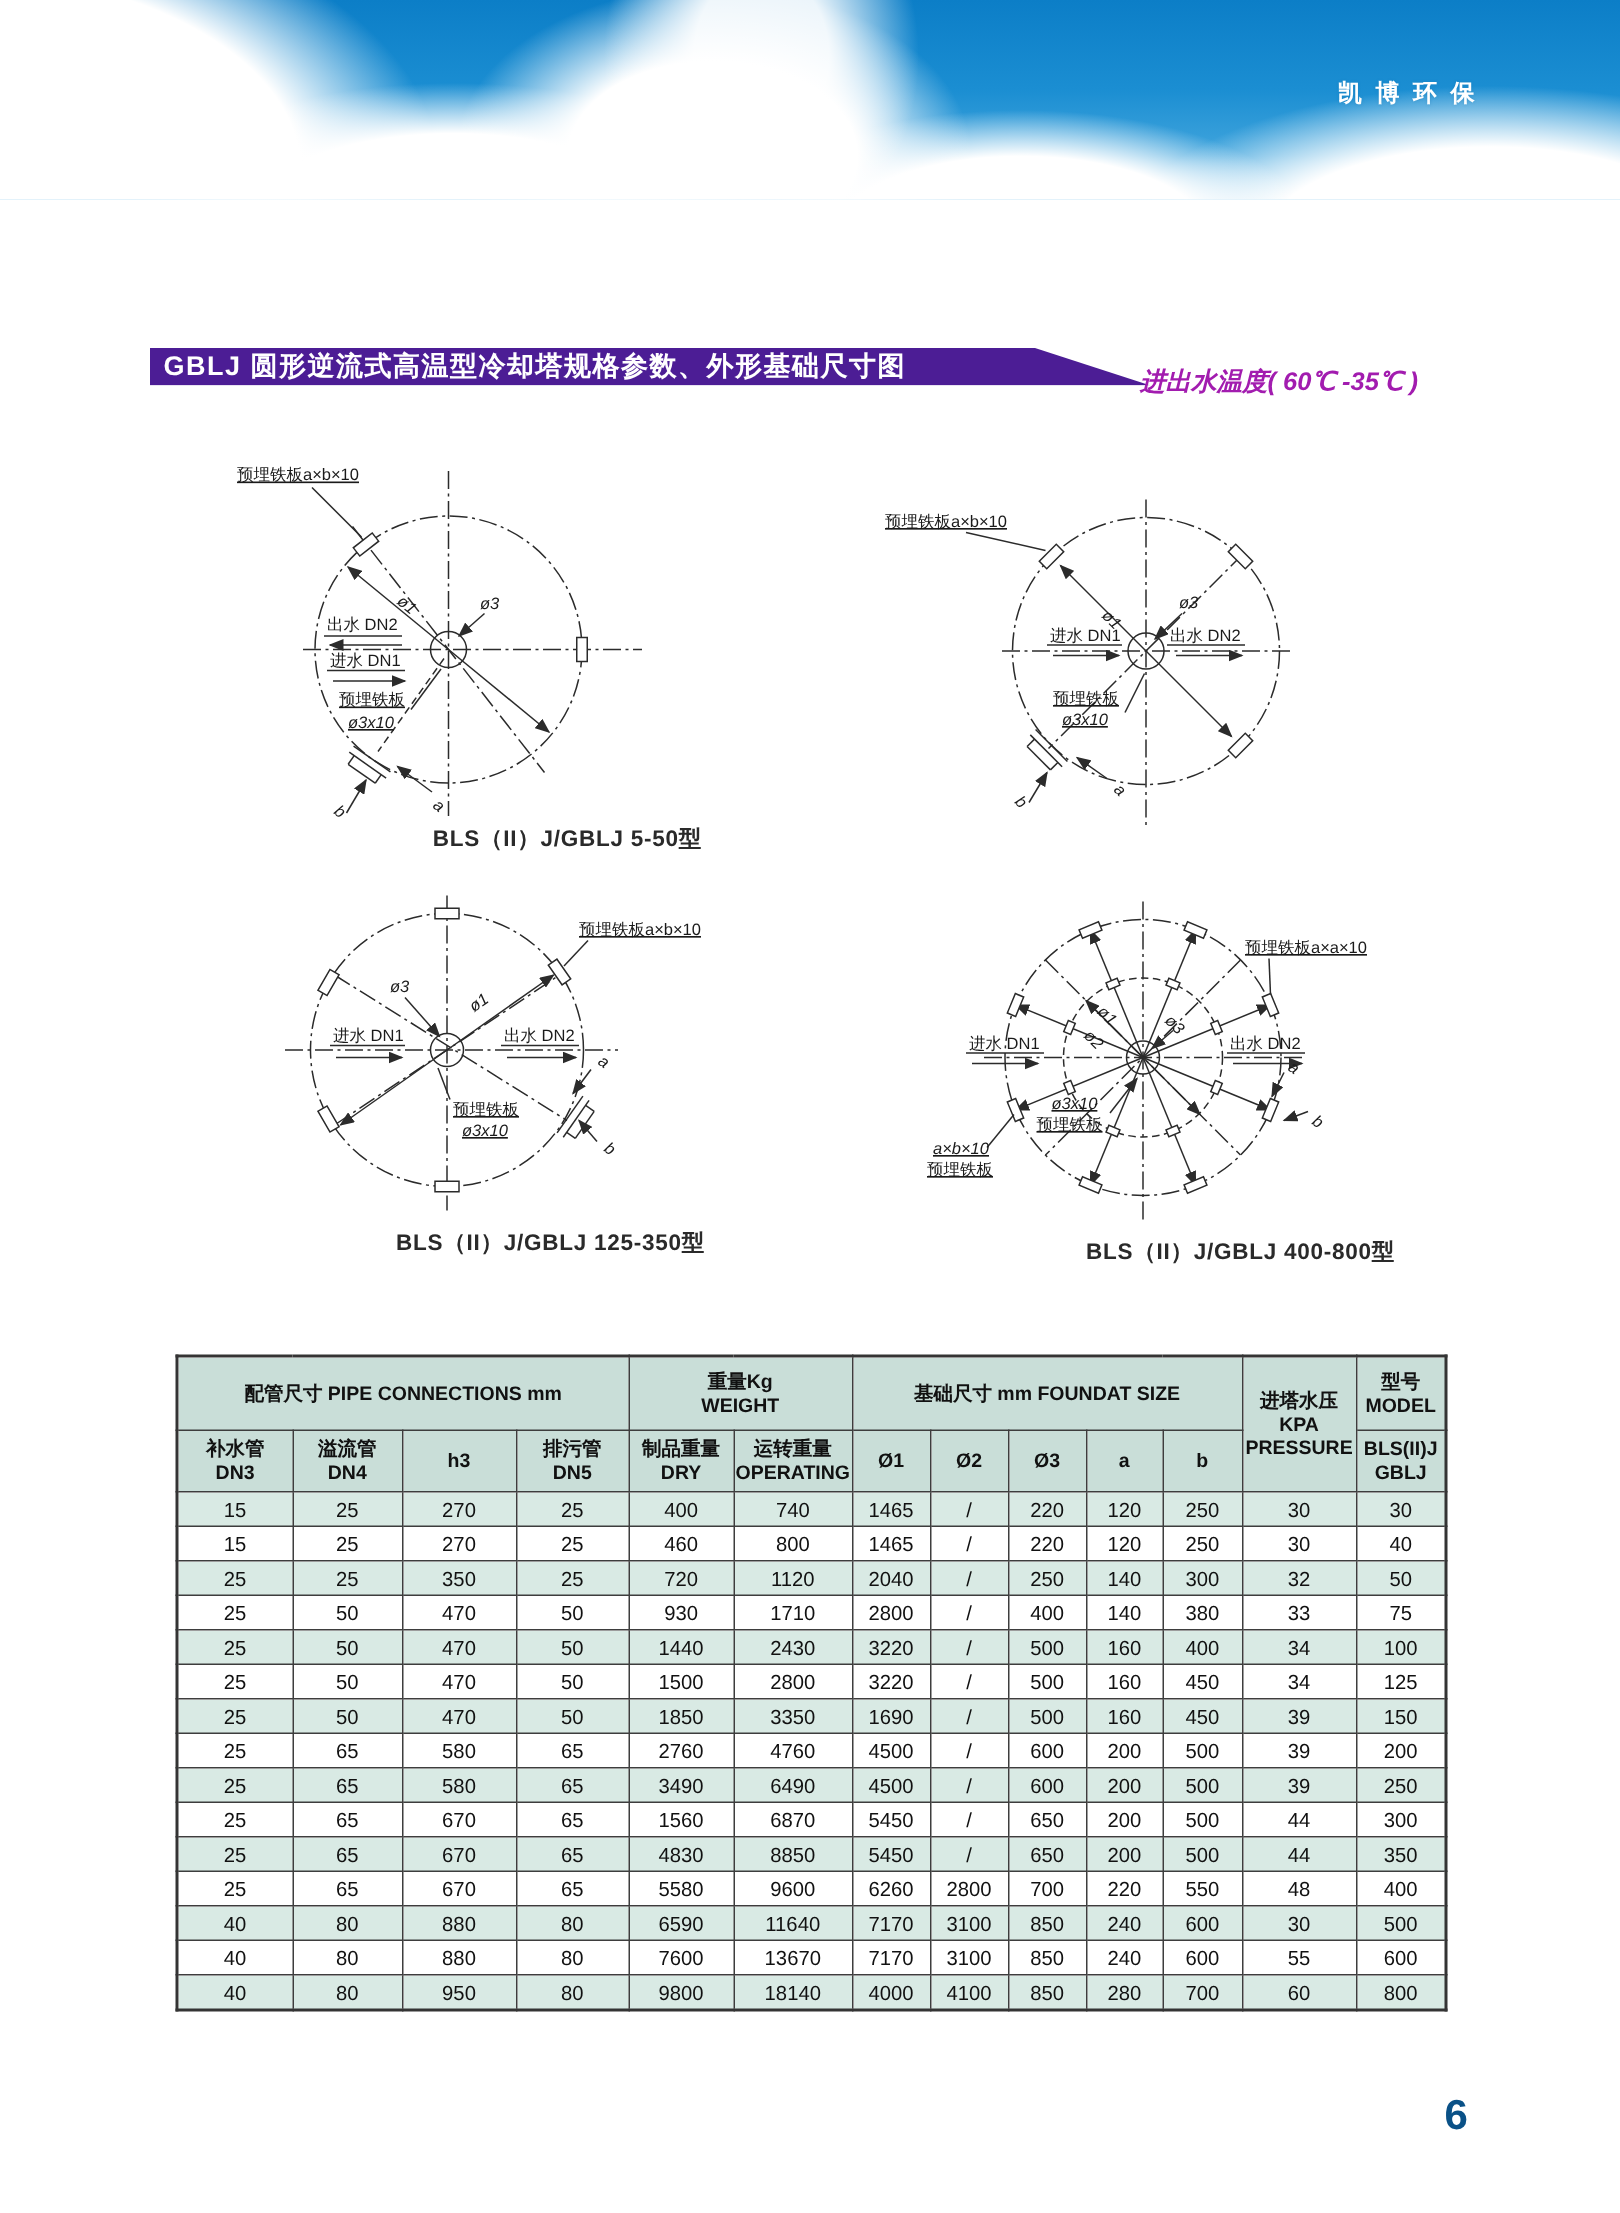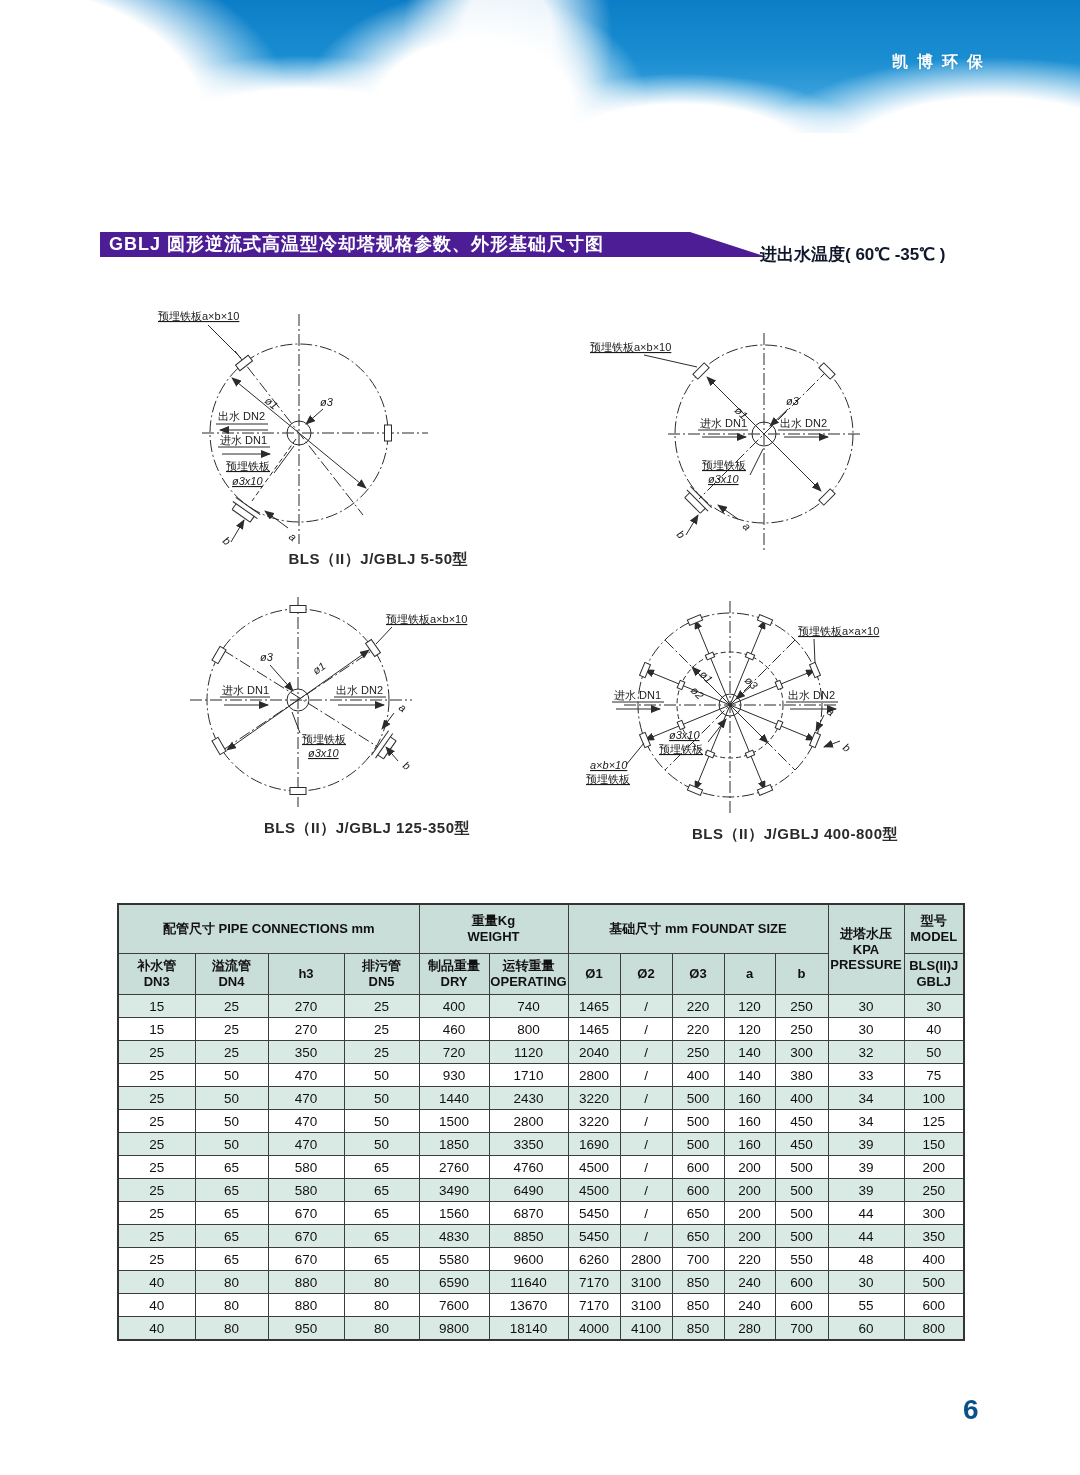--- a/index.html
+++ b/index.html
@@ -17,21 +17,21 @@
       radial-gradient(ellipse 420px 230px at -4% 85%, #ffffff 58%, rgba(255,255,255,0) 80%),
       linear-gradient(180deg,#0c7ec7 0%,#1b8ed2 45%,#41a5dd 78%,#8ecbed 100%);}
   #brand{position:absolute;right:88px;top:52px;font-size:16px;font-weight:bold;color:#ffffff;
          letter-spacing:9px;text-shadow:0 0 2px rgba(20,110,170,.35);}
 
   
   #banner{position:absolute;left:100px;top:232px;width:667px;height:25px;background:#4c1d95;
           clip-path:polygon(0 0,590px 0,100% 100%,0 100%);}
   #banner .txt{display:block;padding-left:9px;line-height:25px;font-size:18px;font-weight:bold;
                color:#ffffff;letter-spacing:1px;white-space:nowrap;}
-  #subtitle{position:absolute;left:760px;top:243px;font-size:17px;font-weight:bold;color:#0f172a;}
+  #subtitle{position:absolute;left:760px;top:243px;font-size:17px;font-weight:bold;color:#a21caf;font-style:italic;}
 
   
   .diag{position:absolute;}
   .diag svg{display:block;}
   .dcap{font-size:15px;font-weight:600;color:#2a2a2a;text-align:right;letter-spacing:.5px;margin-top:2px;}
   .dln{stroke:#2b2b2b;stroke-width:1;fill:none;}
   .dd{stroke-dasharray:12 3 2 3;}      
   .ds{stroke-dasharray:5 3;}           
   .dlabel{font-family:"Liberation Sans",sans-serif;font-size:11px;fill:#1a1a1a;}
   .dita{font-style:italic;}
@@ -231,21 +231,21 @@
         <text class="dlabel" x="196" y="109">出水 DN2</text>
         <text class="dlabel dund" x="162" y="158">预埋铁板</text>
         <text class="dlabel dund dita" x="168" y="172">ø3x10</text>
         <text class="dlabel dita" x="258" y="124" transform="rotate(35,258,124)">a</text>
         <text class="dlabel dita" x="262" y="182" transform="rotate(35,262,182)">b</text>
       </g>
     </svg>
     <div class="dcap" style="width:330px;">BLS（II）J/GBLJ 125-350型</div>
   </div>
 
-  <div class="diag" style="left:568px;top:595px;width:380px;">
+  <div class="diag" style="left:600px;top:595px;width:380px;">
     <svg width="380" height="228" viewBox="0 0 380 228">
       <defs>
         <marker id="m4" markerWidth="10" markerHeight="8" refX="9" refY="4" orient="auto" markerUnits="userSpaceOnUse">
           <path d="M0,0 L10,4 L0,8 z" fill="#2b2b2b"></path>
           </marker>
       </defs>
       <g>
         <circle class="dln dd" cx="162" cy="110" r="92"></circle>
         <circle class="dln ds" cx="162" cy="110" r="53"></circle>
         <line class="dln dd" x1="162" y1="6" x2="162" y2="220"></line>

